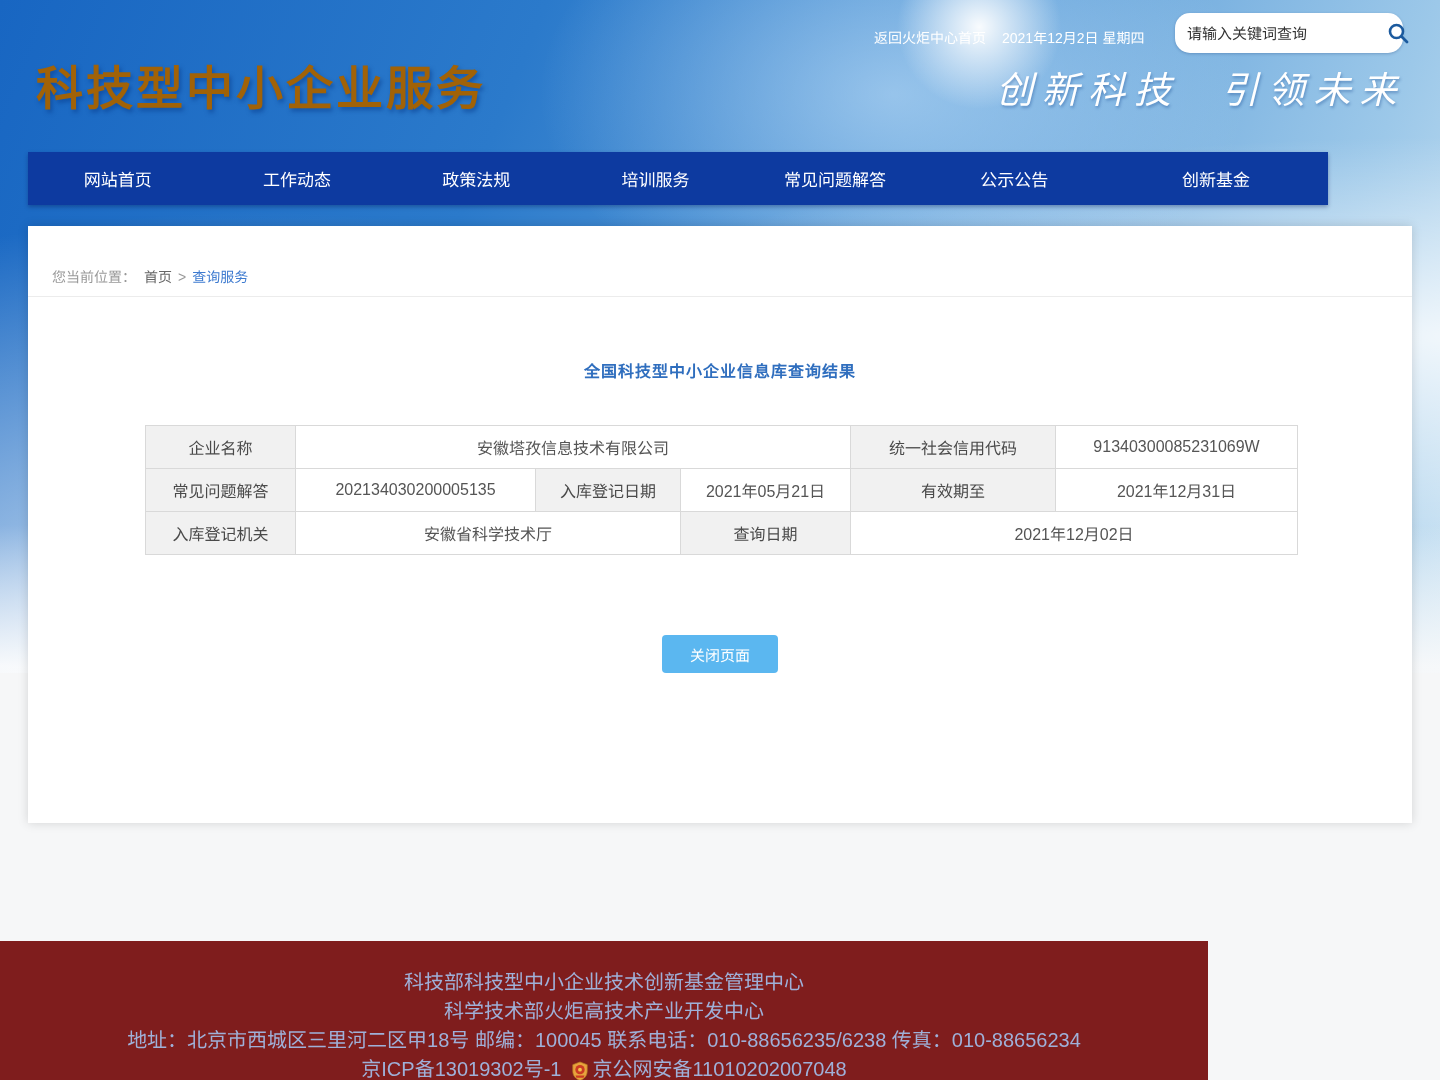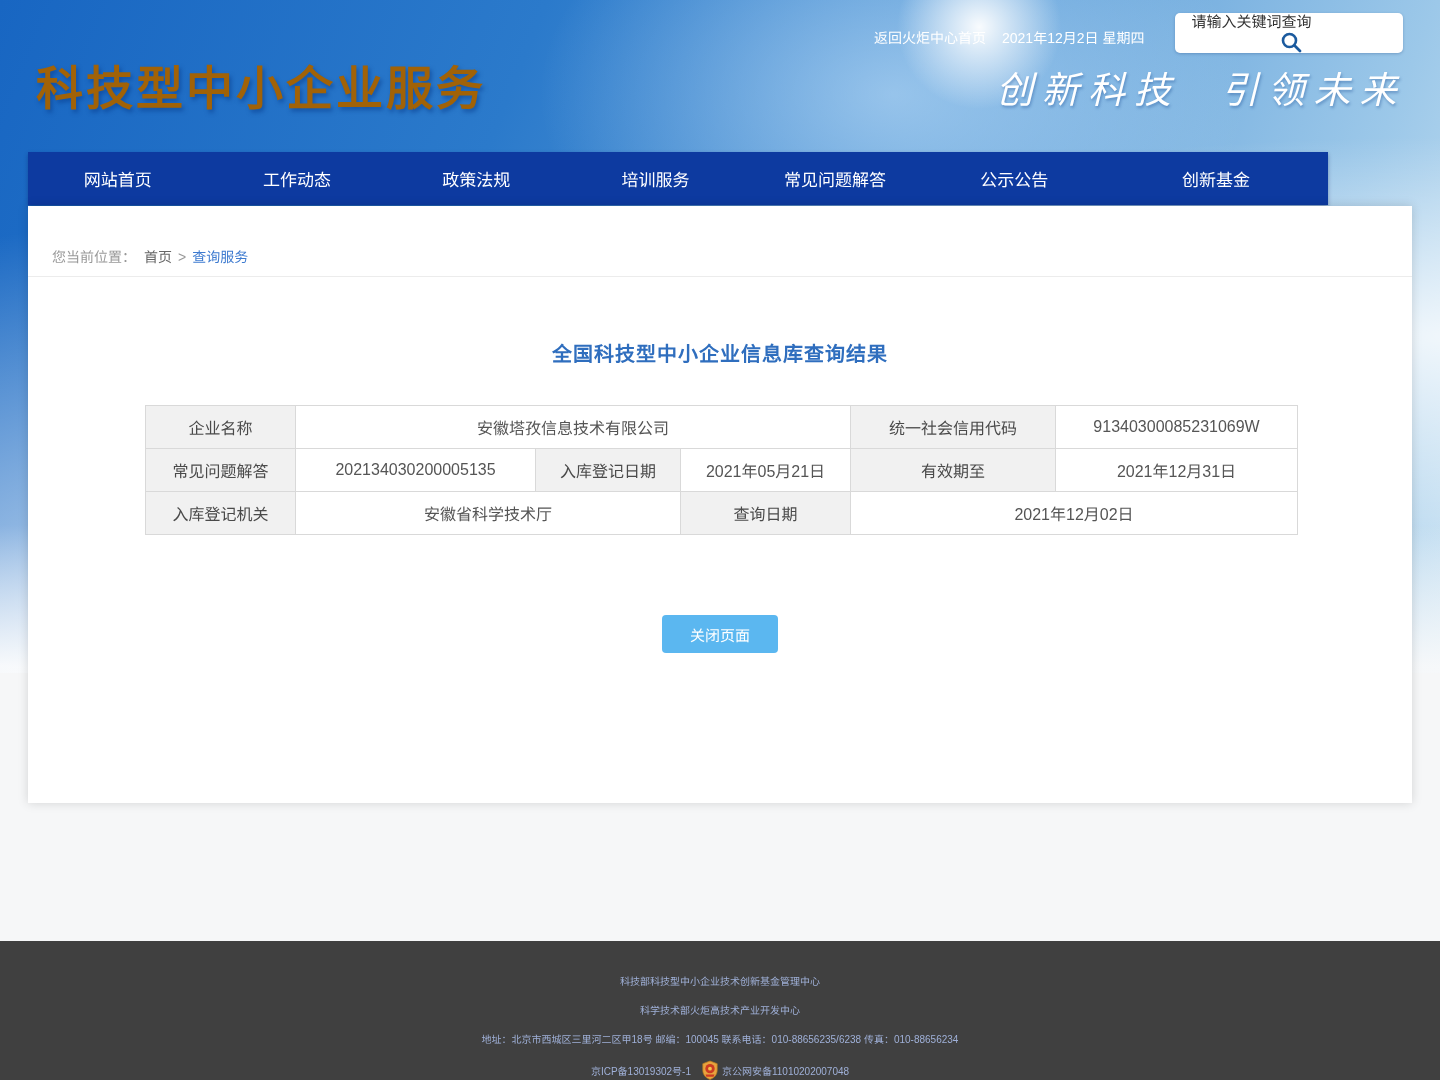--- a/index.html
+++ b/index.html
@@ -23,22 +23,22 @@
   .logo {
     position:absolute; top:50px; left:36px;
     font-family:"DejaVu Serif","Liberation Serif",serif;
     font-size:47px; font-weight:bold; color:#a16207; letter-spacing:3px;
     text-shadow:2px 3px 4px rgba(8,58,138,.55); white-space:nowrap;
   }
   .back-link { position:absolute; top:27px; left:874px; font-size:14px; color:#fff; cursor:pointer; white-space:nowrap; }
   .top-date  { position:absolute; top:27px; left:1002px; font-size:14px; color:#fff; white-space:nowrap; }
   .search {
     position:absolute; top:13px; left:1175px; width:228px; height:40px;
-    background:#fff; border-radius:5px; display:flex; align-items:center;
-    padding:0 8px 0 12px; box-shadow:0 1px 3px rgba(0,40,100,.25);flex-direction:column;
+    background:#fff; border-radius:15px; display:flex; align-items:center;
+    padding:0 8px 0 12px; box-shadow:0 1px 3px rgba(0,40,100,.25);
   }
   .search input { flex:1; border:none; outline:none; background:transparent; font-size:15px; color:#222; font-family:inherit; }
   .search input::placeholder { color:#333; opacity:1; }
   .search-icon { width:26px; height:26px; display:flex; align-items:center; justify-content:center; cursor:pointer; }
   .slogan {
     position:absolute; top:60px; left:996px;
     font-family:"DejaVu Serif","Liberation Serif",serif;
     font-size:37px; font-style:italic; color:#fff; letter-spacing:9px; white-space:pre;
     text-shadow:1px 2px 3px rgba(18,68,140,.4);
   }
@@ -50,32 +50,32 @@
     box-shadow:0 2px 4px rgba(0,20,80,.35);
   }
   .nav-item {
     flex:1; display:flex; align-items:center; justify-content:center;
     color:#fff; font-size:17px; cursor:pointer; white-space:nowrap;
   }
   .nav-item:last-child { flex:1.25; }
 
   
   .content {
-    position:absolute; top:206px; left:28px; width:1384px; height:597px;
+    position:absolute; top:226px; left:28px; width:1384px; height:597px;
     background:#fff; box-shadow:0 0 10px rgba(0,0,0,.15);
   }
   .breadcrumb { position:absolute; top:40px; left:24px; font-size:14px; color:#999; }
   .breadcrumb .home { color:#666; cursor:pointer; margin:0 6px 0 8px; }
   .breadcrumb .sep  { color:#999; margin-right:6px; }
   .breadcrumb .cur  { color:#3e7bd0; cursor:pointer; }
   .bc-divider { position:absolute; top:70px; left:0; width:100%; border-top:1px solid #ececec; }
 
   .page-title {
     position:absolute; top:132px; left:0; width:100%;
-    text-align:center; font-size:20px; font-weight:bold; color:#2f6ebe; letter-spacing:1px;
+    text-align:center; font-size:16px; font-weight:bold; color:#2f6ebe; letter-spacing:1px;
   }
 
   .result-table {
     position:absolute; top:199px; left:117px; width:1152px;
     border-collapse:collapse; table-layout:fixed;
   }
   .result-table td {
     border:1px solid #d9d9d9; height:43px; text-align:center;
     font-size:16px; overflow:hidden; white-space:nowrap;
   }
@@ -83,22 +83,22 @@
   .result-table td.val { background:#fff; color:#555; }
 
   .close-btn {
     position:absolute; top:409px; left:50%; transform:translateX(-50%);
     width:116px; height:38px; background:#5bb7f0; border:none; border-radius:4px;
     color:#fff; font-size:15px; cursor:pointer; font-family:inherit;
   }
 
   
   .footer {
-    position:absolute; top:941px; left:0; width:1440px; height:139px;
-    background:#404040; color:#9fb0d8; font-size:10px; text-align:center;
+    position:absolute; top:941px; left:0; width:1208px; height:139px;
+    background:#7f1d1d; color:#9fb0d8; font-size:20px; text-align:center;
   }
   .footer p { margin:0 0 11px 0; line-height:18px; }
   .footer .fl1 { padding-top:32px; }
   .police-badge { display:inline-block; vertical-align:-5px; margin:0 3px 0 10px; }
   .foot-link { color:#9fb0d8; cursor:pointer; }
 </style>
 </head>
 <body>
 
 <div class="page">

